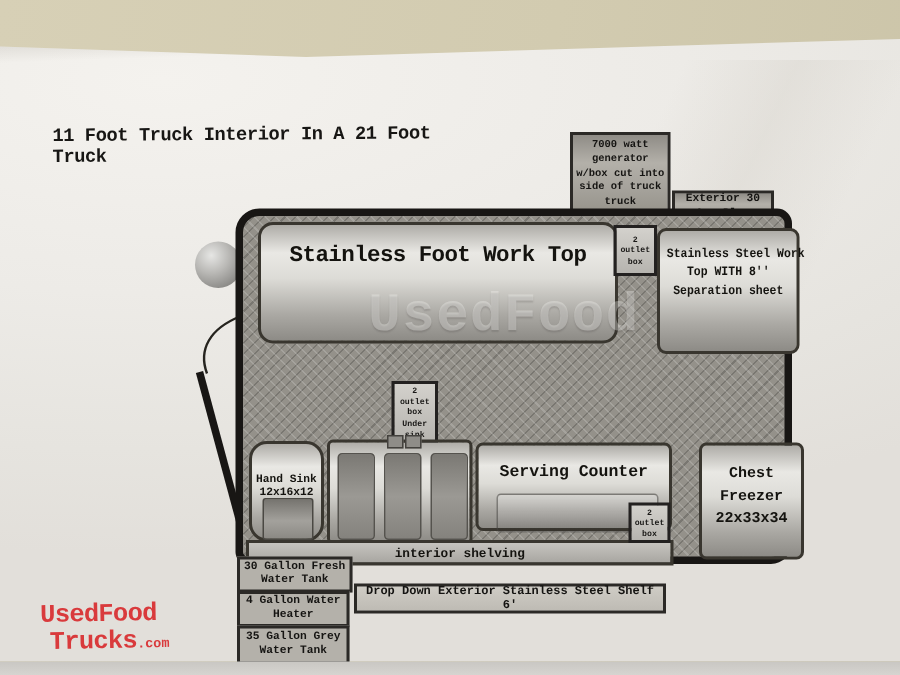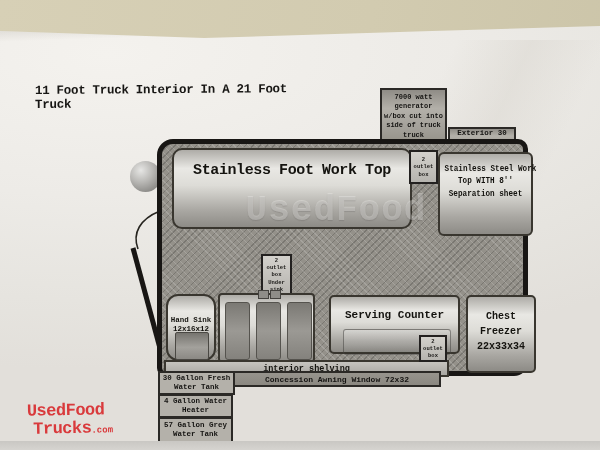--- a/index.html
+++ b/index.html
@@ -82,21 +82,21 @@
   #comp-sink{left:56px;top:149px;width:97px;height:70px;border-radius:4px;
     font-size:12px;font-weight:bold;line-height:1.35;padding-top:6px;}
   #comp-sink .basin{position:absolute;top:7px;width:23px;height:56px;
     border:1.5px solid #55534e;border-radius:3px;
     background:linear-gradient(180deg,#7b7974,#9b9994 50%,#84827d);}
   #comp-sink .b1{left:5px;} #comp-sink .b2{left:36px;} #comp-sink .b3{left:67px;}
   #comp-sink .label{position:relative;z-index:2;}
   #comp-sink .faucet{position:absolute;left:38px;top:-5px;width:9px;height:7px;
     background:#8f8d88;border:1px solid #44423e;z-index:3;}
   #comp-sink .faucet.f2{left:50px;}
-  #serving-counter{left:167px;top:151px;width:131px;height:59px;border-radius:5px;
+  #serving-counter{left:155px;top:151px;width:131px;height:59px;border-radius:5px;
     font-size:11px;font-weight:bold;padding-top:12px;}
   #serving-counter .inner{position:absolute;left:12px;top:32px;width:106px;height:24px;
     border:1px solid rgba(70,68,63,.55);border-radius:3px;
     background:linear-gradient(180deg,rgba(255,255,255,.25),rgba(0,0,0,.06));}
   #chest-freezer{left:304px;top:151px;width:70px;height:78px;border-radius:5px;
     font-size:10px;font-weight:bold;line-height:1.5;padding:12px 2px 0 2px;}
   #interior-shelf{left:2px;top:216px;width:285px;height:17px;
     font-size:8.5px;font-weight:600;padding-top:2px;
     background:linear-gradient(180deg,#c6c4bf,#a8a6a1);}
   
@@ -172,23 +172,23 @@
     </div>
 
     <div id="outlet-serving" class="outlet">2 outlet box</div>
 
     <div id="chest-freezer" class="metal">Chest Freezer 22x33x34</div>
 
     <div id="interior-shelf" class="metal">interior shelving</div>
   </div>
 
   <div id="fresh-tank" class="gbox flat">30 Gallon Fresh Water Tank</div>
-  <div id="awning-window" class="gbox dark">Concession Awning Window 72x32</div>
   <div id="water-heater" class="gbox flat">4 Gallon Water Heater</div>
-  <div id="grey-tank" class="gbox flat">57 Gallon Grey Water Tank</div>
+  <div id="drop-shelf" class="gbox light">Drop Down Exterior Stainless Steel Shelf 6'</div>
+  <div id="grey-tank" class="gbox flat">35 Gallon Grey Water Tank</div>
 
   <div id="logo">
     <div class="l1">UsedFood</div>
     <div class="l2"><span>Trucks</span><span class="tld">.com</span></div>
   </div>
 
   <div id="bottom-edge"></div>
 </div>
 
 </body></html>

